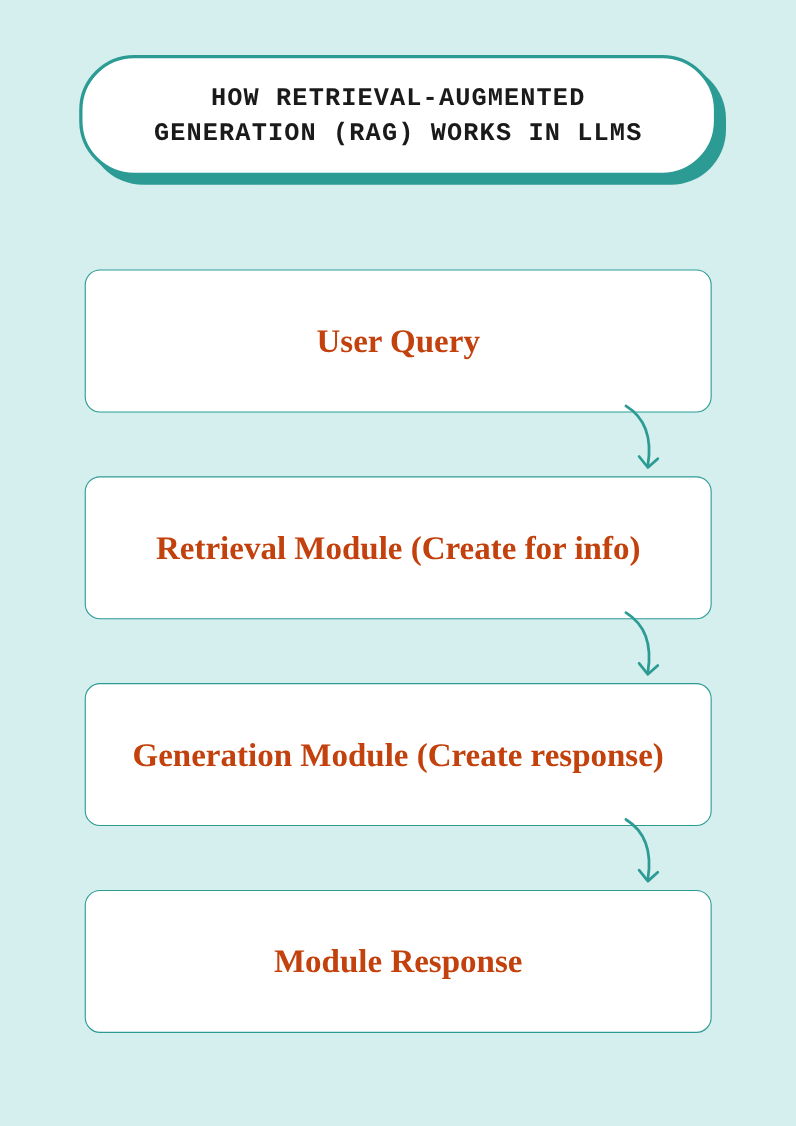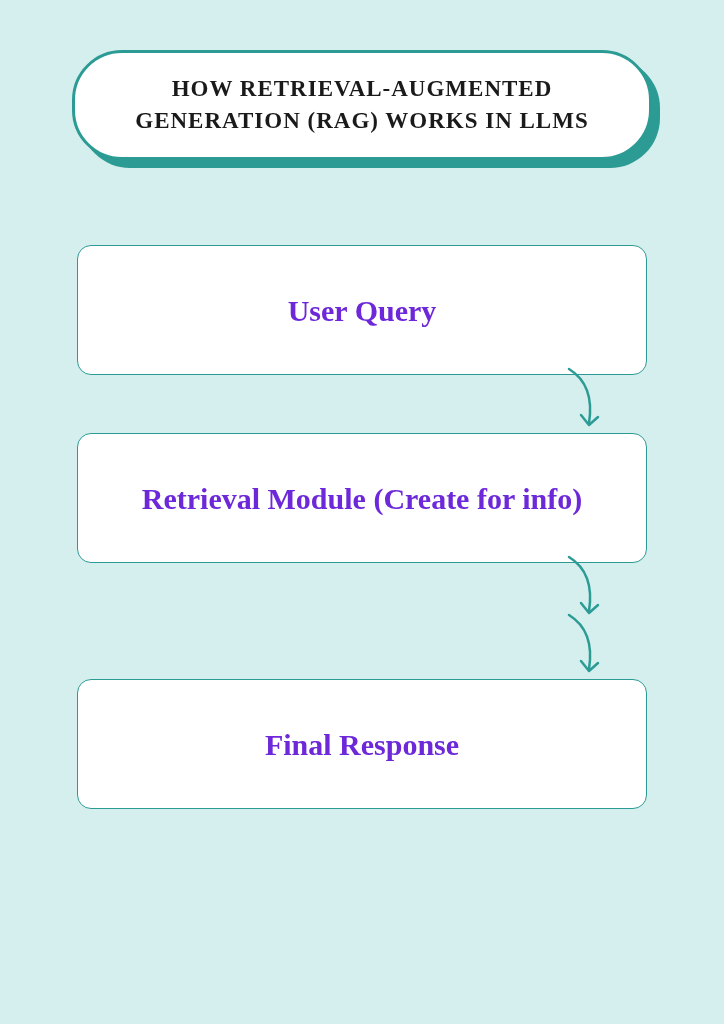--- a/index.html
+++ b/index.html
@@ -40,21 +40,21 @@
       position: relative;
       background-color: #ffffff;
       border: 3px solid #2b9b94;
       border-radius: 50px;
       padding: 20px 40px;
       text-align: center;
       z-index: 2;
     }
     
     .title-text {
-      font-family: Liberation Serif, serif;
+      font-family: Liberation Mono, monospace;
       font-weight: 700;
       font-size: 23px;
       letter-spacing: 1px;
       color: #1a1a1a;
       line-height: 1.4;
       text-align: center;
     }
     
     .steps-container {
       position: absolute;
@@ -79,21 +79,21 @@
     
     .step-spacer {
       height: 58px;
       position: relative;
     }
     
     .step-text {
       font-family: 'Comic Sans MS', 'Chalkboard SE', cursive;
       font-weight: 700;
       font-size: 30px;
-      color: #6d28d9;
+      color: #c2410c;
       line-height: 1.3;
     }
     
     .arrow {
       position: absolute;
       right: 40px;
       top: -8px;
       width: 50px;
       height: 70px;
       z-index: 5;
@@ -135,27 +135,30 @@
 
   <div class="step-spacer">
     <div class="arrow">
       <svg viewBox="0 0 50 70" fill="none">
         <path d="M 12 2 Q 38 18 32 56" stroke="#2b9b94" stroke-width="2.5" fill="none" stroke-linecap="round"></path>
         <path d="M 24 48 L 32 58 L 41 50" stroke="#2b9b94" stroke-width="2.5" fill="none" stroke-linecap="round" stroke-linejoin="round"></path>
       </svg>
     </div>
   </div>
 
+  <div class="step-box">
+    <div class="step-text">Generation Module (Create response)</div>
+  </div>
 
   <div class="step-spacer">
     <div class="arrow">
       <svg viewBox="0 0 50 70" fill="none">
         <path d="M 12 2 Q 38 18 32 56" stroke="#2b9b94" stroke-width="2.5" fill="none" stroke-linecap="round"></path>
         <path d="M 24 48 L 32 58 L 41 50" stroke="#2b9b94" stroke-width="2.5" fill="none" stroke-linecap="round" stroke-linejoin="round"></path>
       </svg>
     </div>
   </div>
 
   <div class="step-box">
-    <div class="step-text">Final Response</div>
+    <div class="step-text">Module Response</div>
   </div>
 
 </div>
 
 </body></html>

